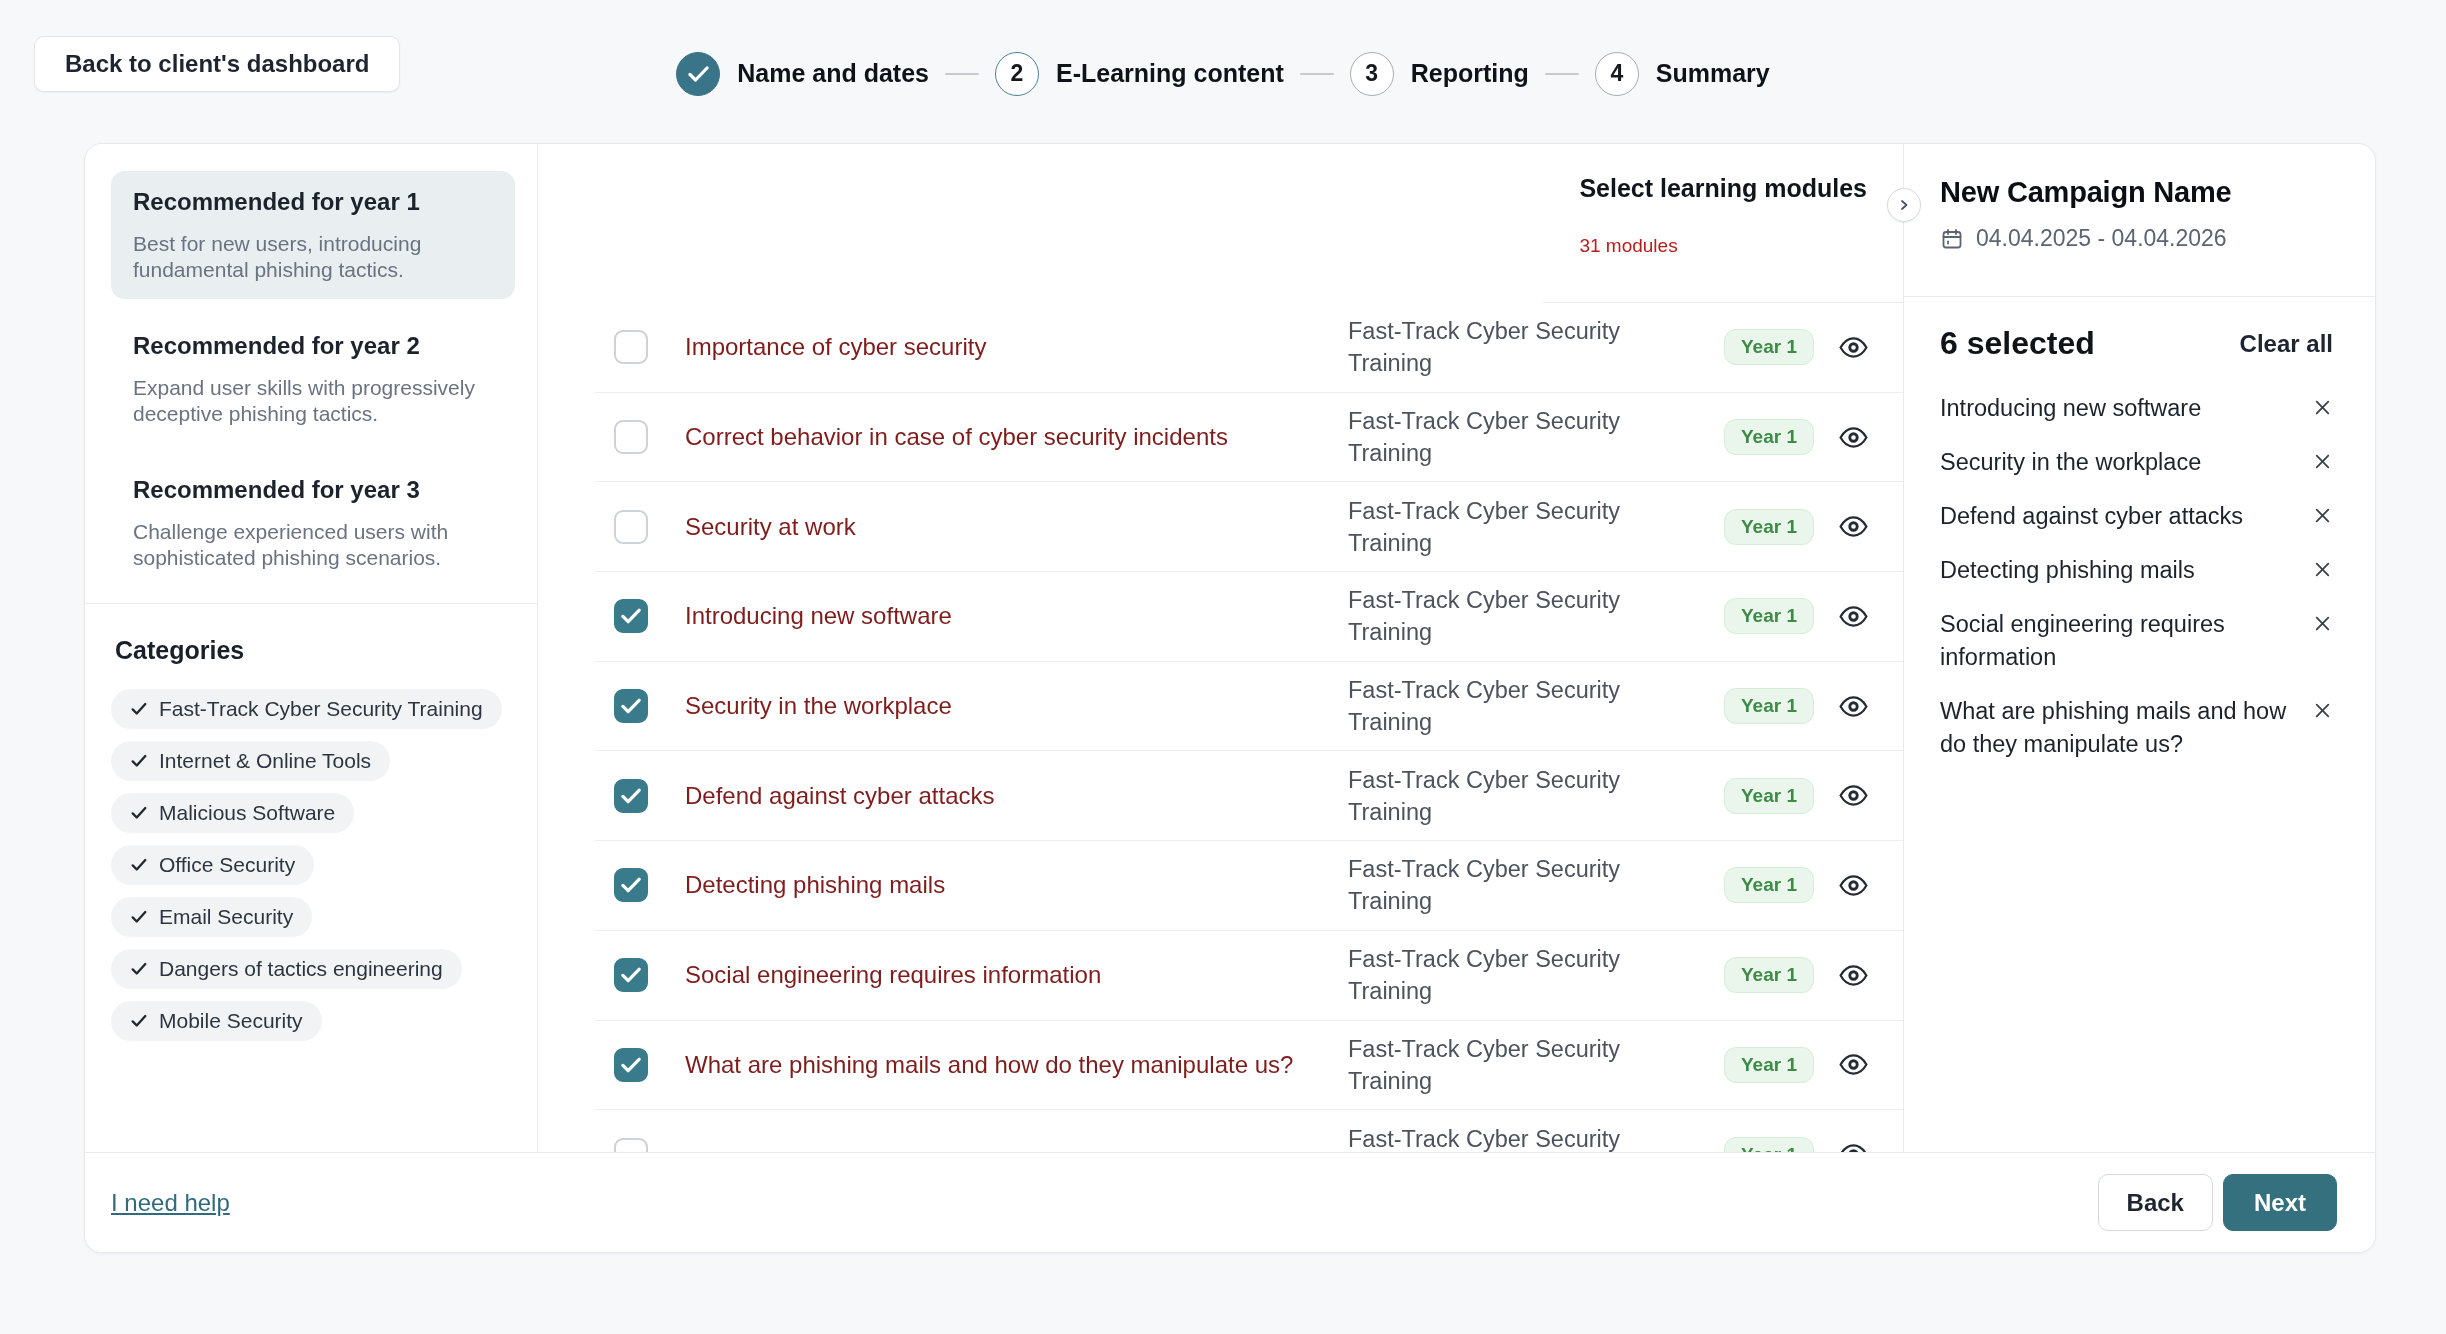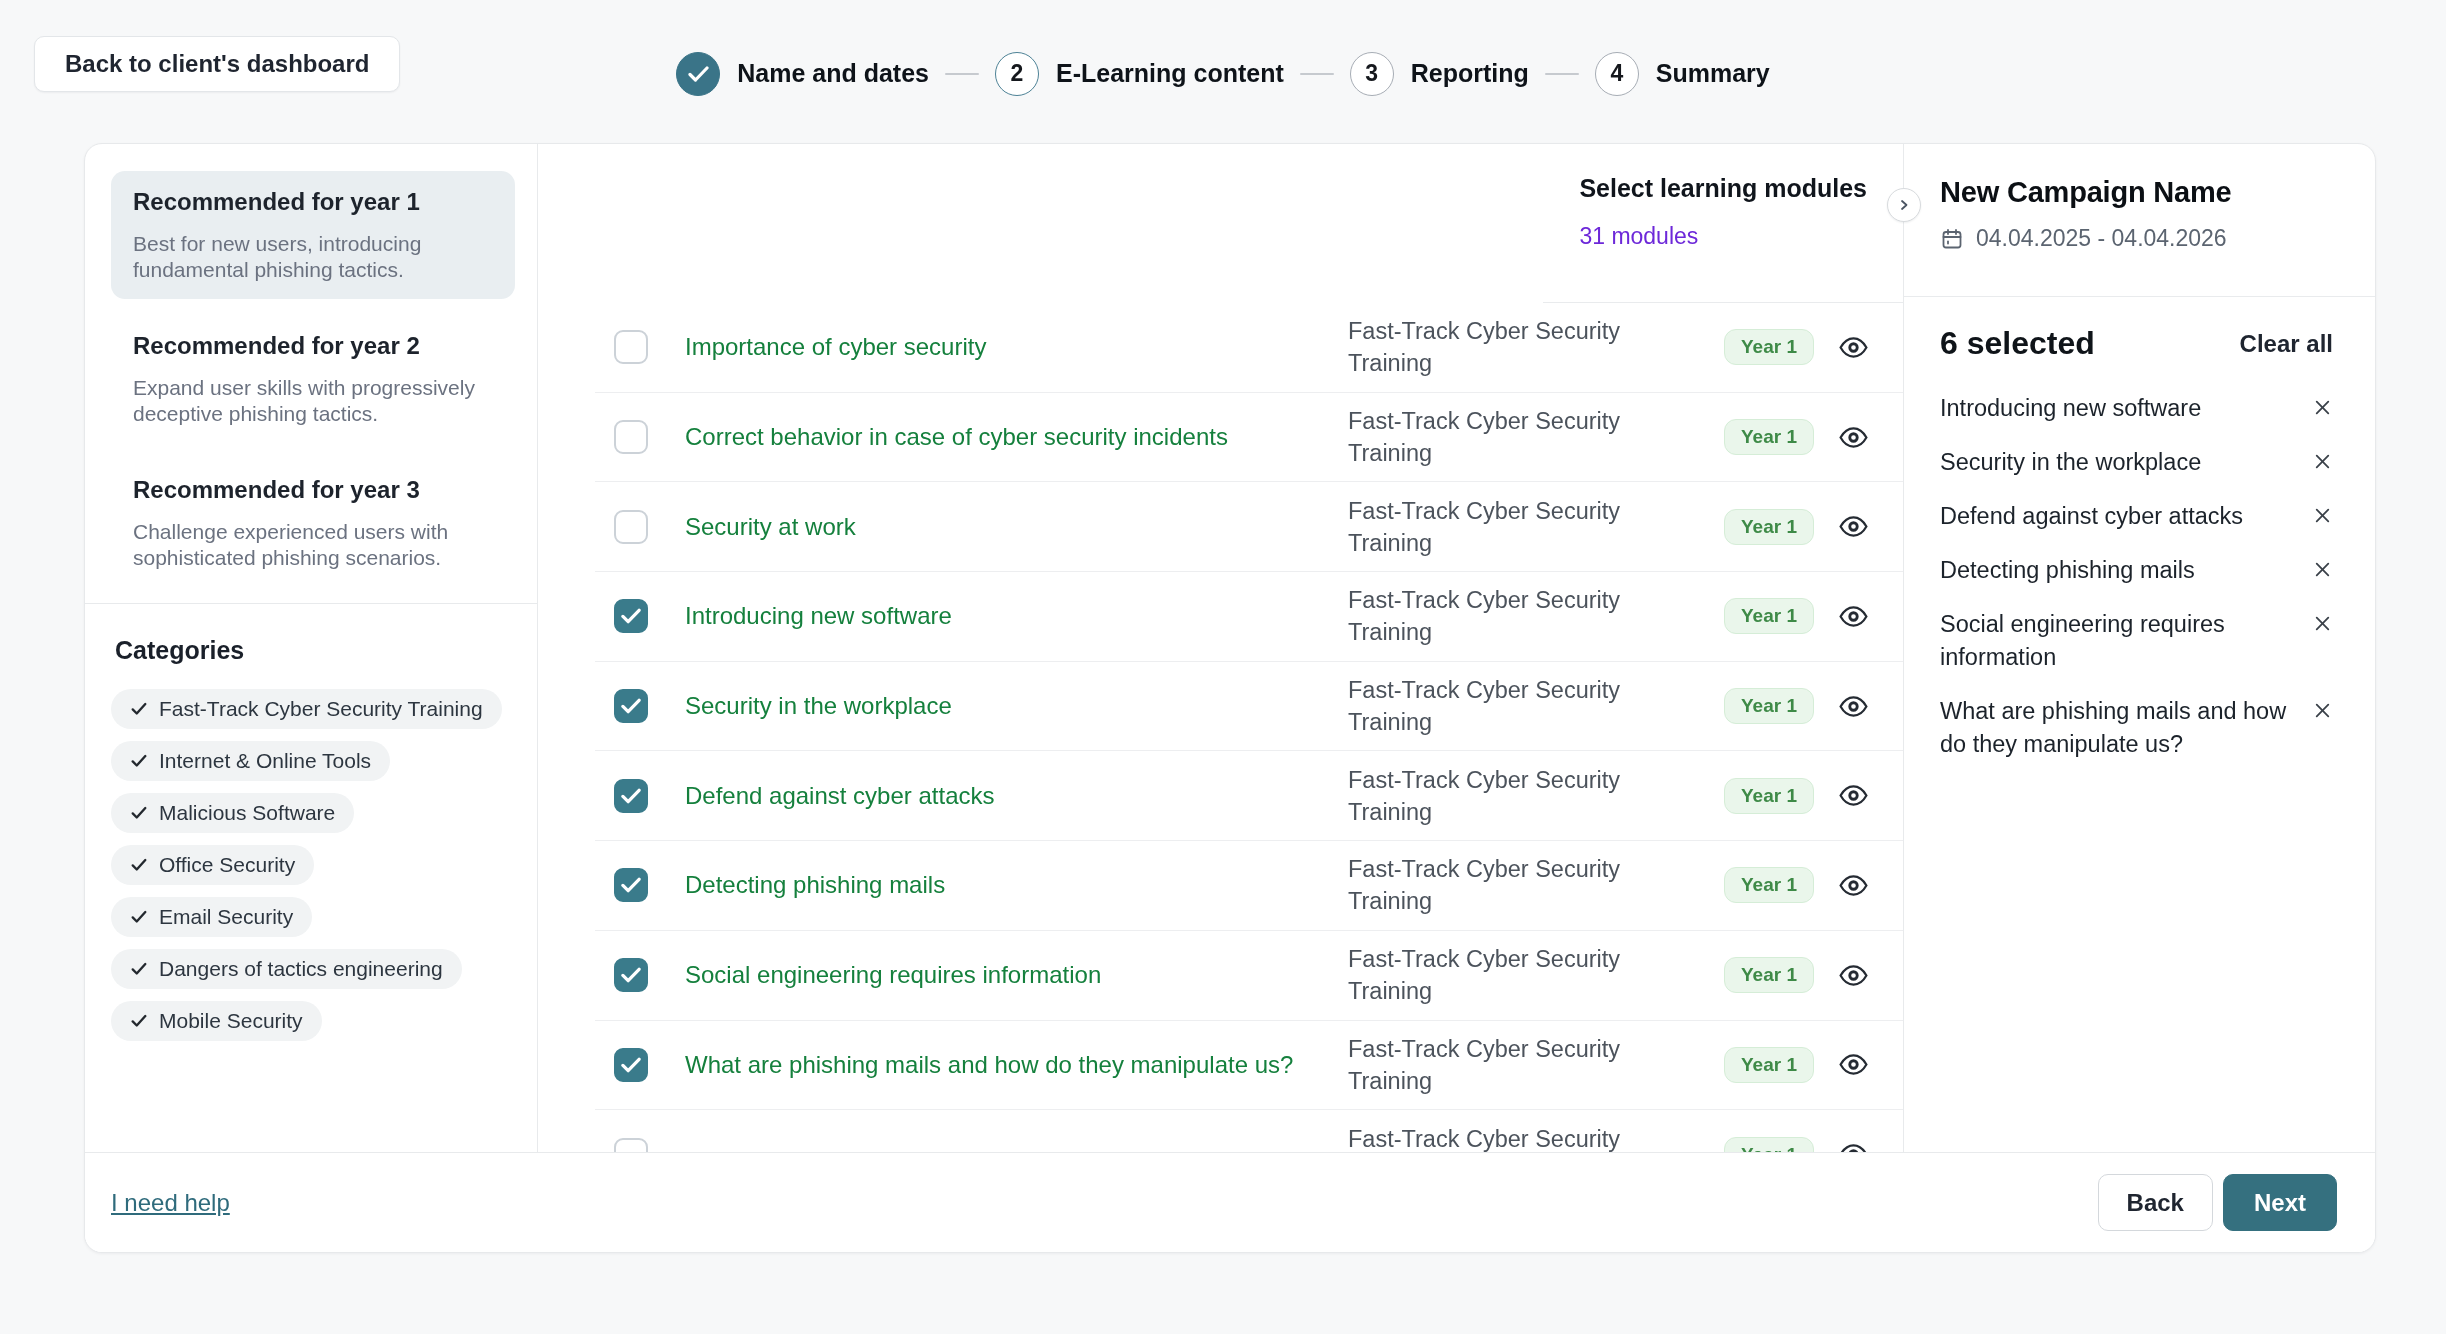--- a/index.html
+++ b/index.html
@@ -54,31 +54,31 @@
   .side-divider { border-top:1px solid #e8eaec; margin:10px -22px 0 -26px; }
   .cat-title { margin:32px 0 24px 4px; font-size:25px; font-weight:700; color:#1a202a; }
   .chips { display:flex; flex-direction:column; align-items:flex-start; gap:12px; }
   .chip { display:inline-flex; align-items:center; gap:11px; padding:8px 19px;
           background:#f1f3f4; border-radius:999px; font-size:21px; color:#2d3640; cursor:pointer; }
 
   
   .main { grid-area:main; border-right:1px solid #e8eaec; display:flex; flex-direction:column; overflow:hidden;align-items:flex-end; }
   .main-header { height:159px; flex:0 0 159px; padding:30px 36px 0 36px; border-bottom:1px solid #e9ebed; }
   .main-title { font-size:25px; font-weight:700; color:#10151c; }
-  .main-count { margin-top:20px; font-size:23px; color:#6d28d9; }
+  .main-count { margin-top:32px; font-size:19px; color:#b91c1c; }
   .rows { flex:1 1 auto; overflow:hidden; }
   .row { height:89.7px; display:grid; grid-template-columns:71px 663px 376px 110px 1fr;
          align-items:center; padding-left:19px; padding-right:30px;
          border-bottom:1px solid #edeef0; cursor:pointer; }
   .cb { width:34px; height:34px; border-radius:9px; background:#fff; border:2px solid #ccd2d8;
         display:flex; align-items:center; justify-content:center; cursor:pointer; }
   .cb svg { display:none; }
   .row[data-checked="true"] .cb { background:#3a7b8b; border-color:#3a7b8b; }
   .row[data-checked="true"] .cb svg { display:block; }
-  .row-name { font-size:24px; font-weight:500; color:#15803d; padding-right:20px; }
+  .row-name { font-size:24px; font-weight:500; color:#7f1d1d; padding-right:20px; }
   .row-cat { font-size:23.5px; color:#4c535c; line-height:32px; width:330px; }
   .badge { justify-self:start; display:inline-block; padding:6px 16px; background:#eaf6eb;
            border:1px solid #d5edd7; border-radius:12px; font-size:19px; font-weight:600;
            color:#3e8a47; white-space:nowrap; }
   .eye-btn { justify-self:end; background:none; border:none; cursor:pointer; display:flex;
              align-items:center; justify-content:center; padding:4px; }
 
   
   .right { grid-area:right; position:relative; overflow:visible; }
   .collapse-btn { position:absolute; left:-17px; top:44px; width:34px; height:34px; border-radius:50%;

